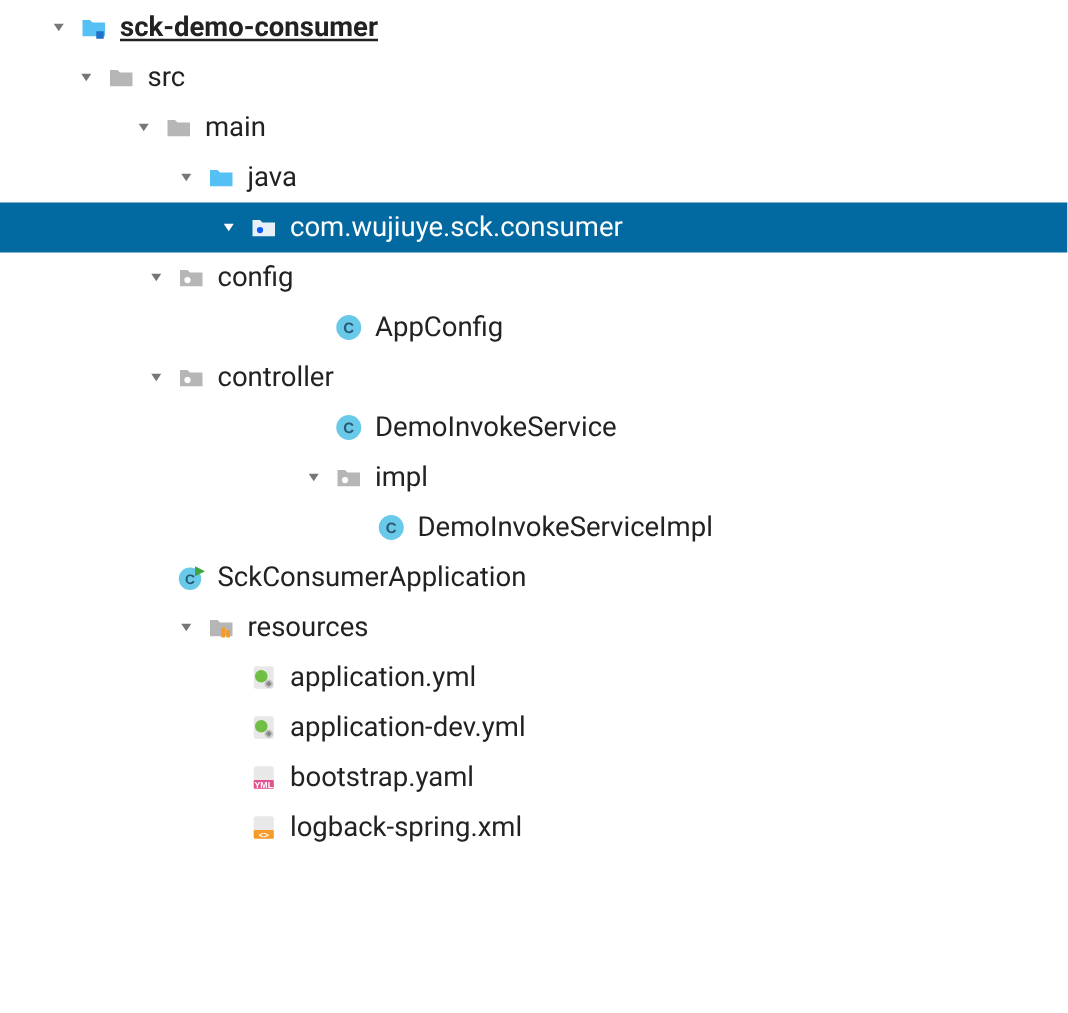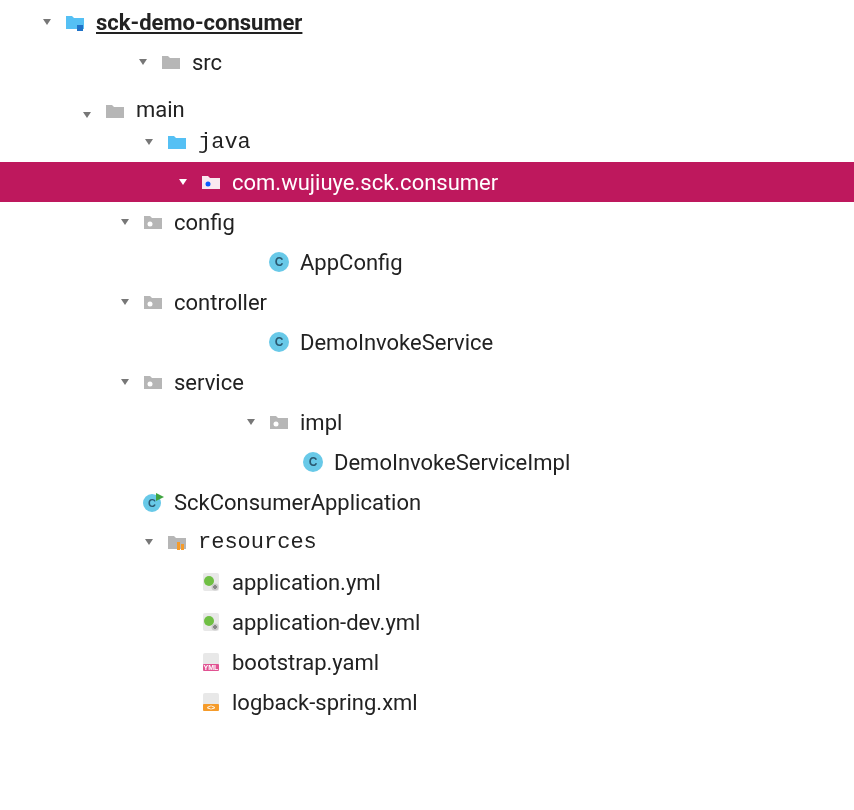--- a/index.html
+++ b/index.html
@@ -35,29 +35,29 @@
     flex: 0 0 22px;
     display: inline-flex;
     align-items: center;
     justify-content: center;
     margin-right: 10px;
   }
   .row .icon svg { display: block; }
   .row .label { font-size: 22px; }
   .row.bold .label { font-weight: 700; text-decoration: underline; }
   .row.selected {
-    background: #be185d;
+    background: #0369a1;
     color: #ffffff;
   }
   .row.selected .label { color: #ffffff; }
   
   .d0 { padding-left: 40px; }
-  .d1 { padding-left: 112px; margin-left: 24px; }
-  .d2 { padding-left: 80px; align-items: flex-end; }
-  .d3 { padding-left: 142px; font-family: Liberation Mono, monospace; }
+  .d1 { padding-left: 62px; }
+  .d2 { padding-left: 108px; }
+  .d3 { padding-left: 142px; }
   .d4 { padding-left: 176px; }
   .d5 { padding-left: 118px; }
   .d6 { padding-left: 244px; }
   .d7 { padding-left: 278px; }
   .no-arrow-spacer {
     width: 14px;
     flex: 0 0 14px;
     margin-right: 10px;
   }
 </style>
@@ -255,60 +255,47 @@
   <div class="row d6">
     <span class="no-arrow-spacer"></span>
     <span class="icon">
         <svg width="22" height="22">
           <use href="#sym-class"></use>
         </svg>
       </span>
     <span class="label">DemoInvokeService</span>
   </div>
 
+
+  <div class="row d6">
+    <span class="arrow" style="color:#777">
+        <svg>
+          <use href="#sym-arrow-down"></use>
+        </svg>
+      </span>
+    <span class="icon">
+        <svg width="22" height="22">
+          <use href="#sym-folder-package"></use>
+        </svg>
+      </span>
+    <span class="label">impl</span>
+  </div>
+
+  <div class="row d7">
+    <span class="no-arrow-spacer"></span>
+    <span class="icon">
+        <svg width="22" height="22">
+          <use href="#sym-class"></use>
+        </svg>
+      </span>
+    <span class="label">DemoInvokeServiceImpl</span>
+  </div>
+
+
   <div class="row d5">
-    <span class="arrow" style="color:#777">
-        <svg>
-          <use href="#sym-arrow-down"></use>
-        </svg>
-      </span>
-    <span class="icon">
-        <svg width="22" height="22">
-          <use href="#sym-folder-package"></use>
-        </svg>
-      </span>
-    <span class="label">service</span>
-  </div>
-
-  <div class="row d6">
-    <span class="arrow" style="color:#777">
-        <svg>
-          <use href="#sym-arrow-down"></use>
-        </svg>
-      </span>
-    <span class="icon">
-        <svg width="22" height="22">
-          <use href="#sym-folder-package"></use>
-        </svg>
-      </span>
-    <span class="label">impl</span>
-  </div>
-
-  <div class="row d7">
-    <span class="no-arrow-spacer"></span>
-    <span class="icon">
-        <svg width="22" height="22">
-          <use href="#sym-class"></use>
-        </svg>
-      </span>
-    <span class="label">DemoInvokeServiceImpl</span>
-  </div>
-
-
-  <div class="row d5">
     <span class="no-arrow-spacer"></span>
     <span class="icon">
         <svg width="22" height="22">
           <use href="#sym-class-run"></use>
         </svg>
       </span>
     <span class="label">SckConsumerApplication</span>
   </div>
 
   <div class="row d3">

